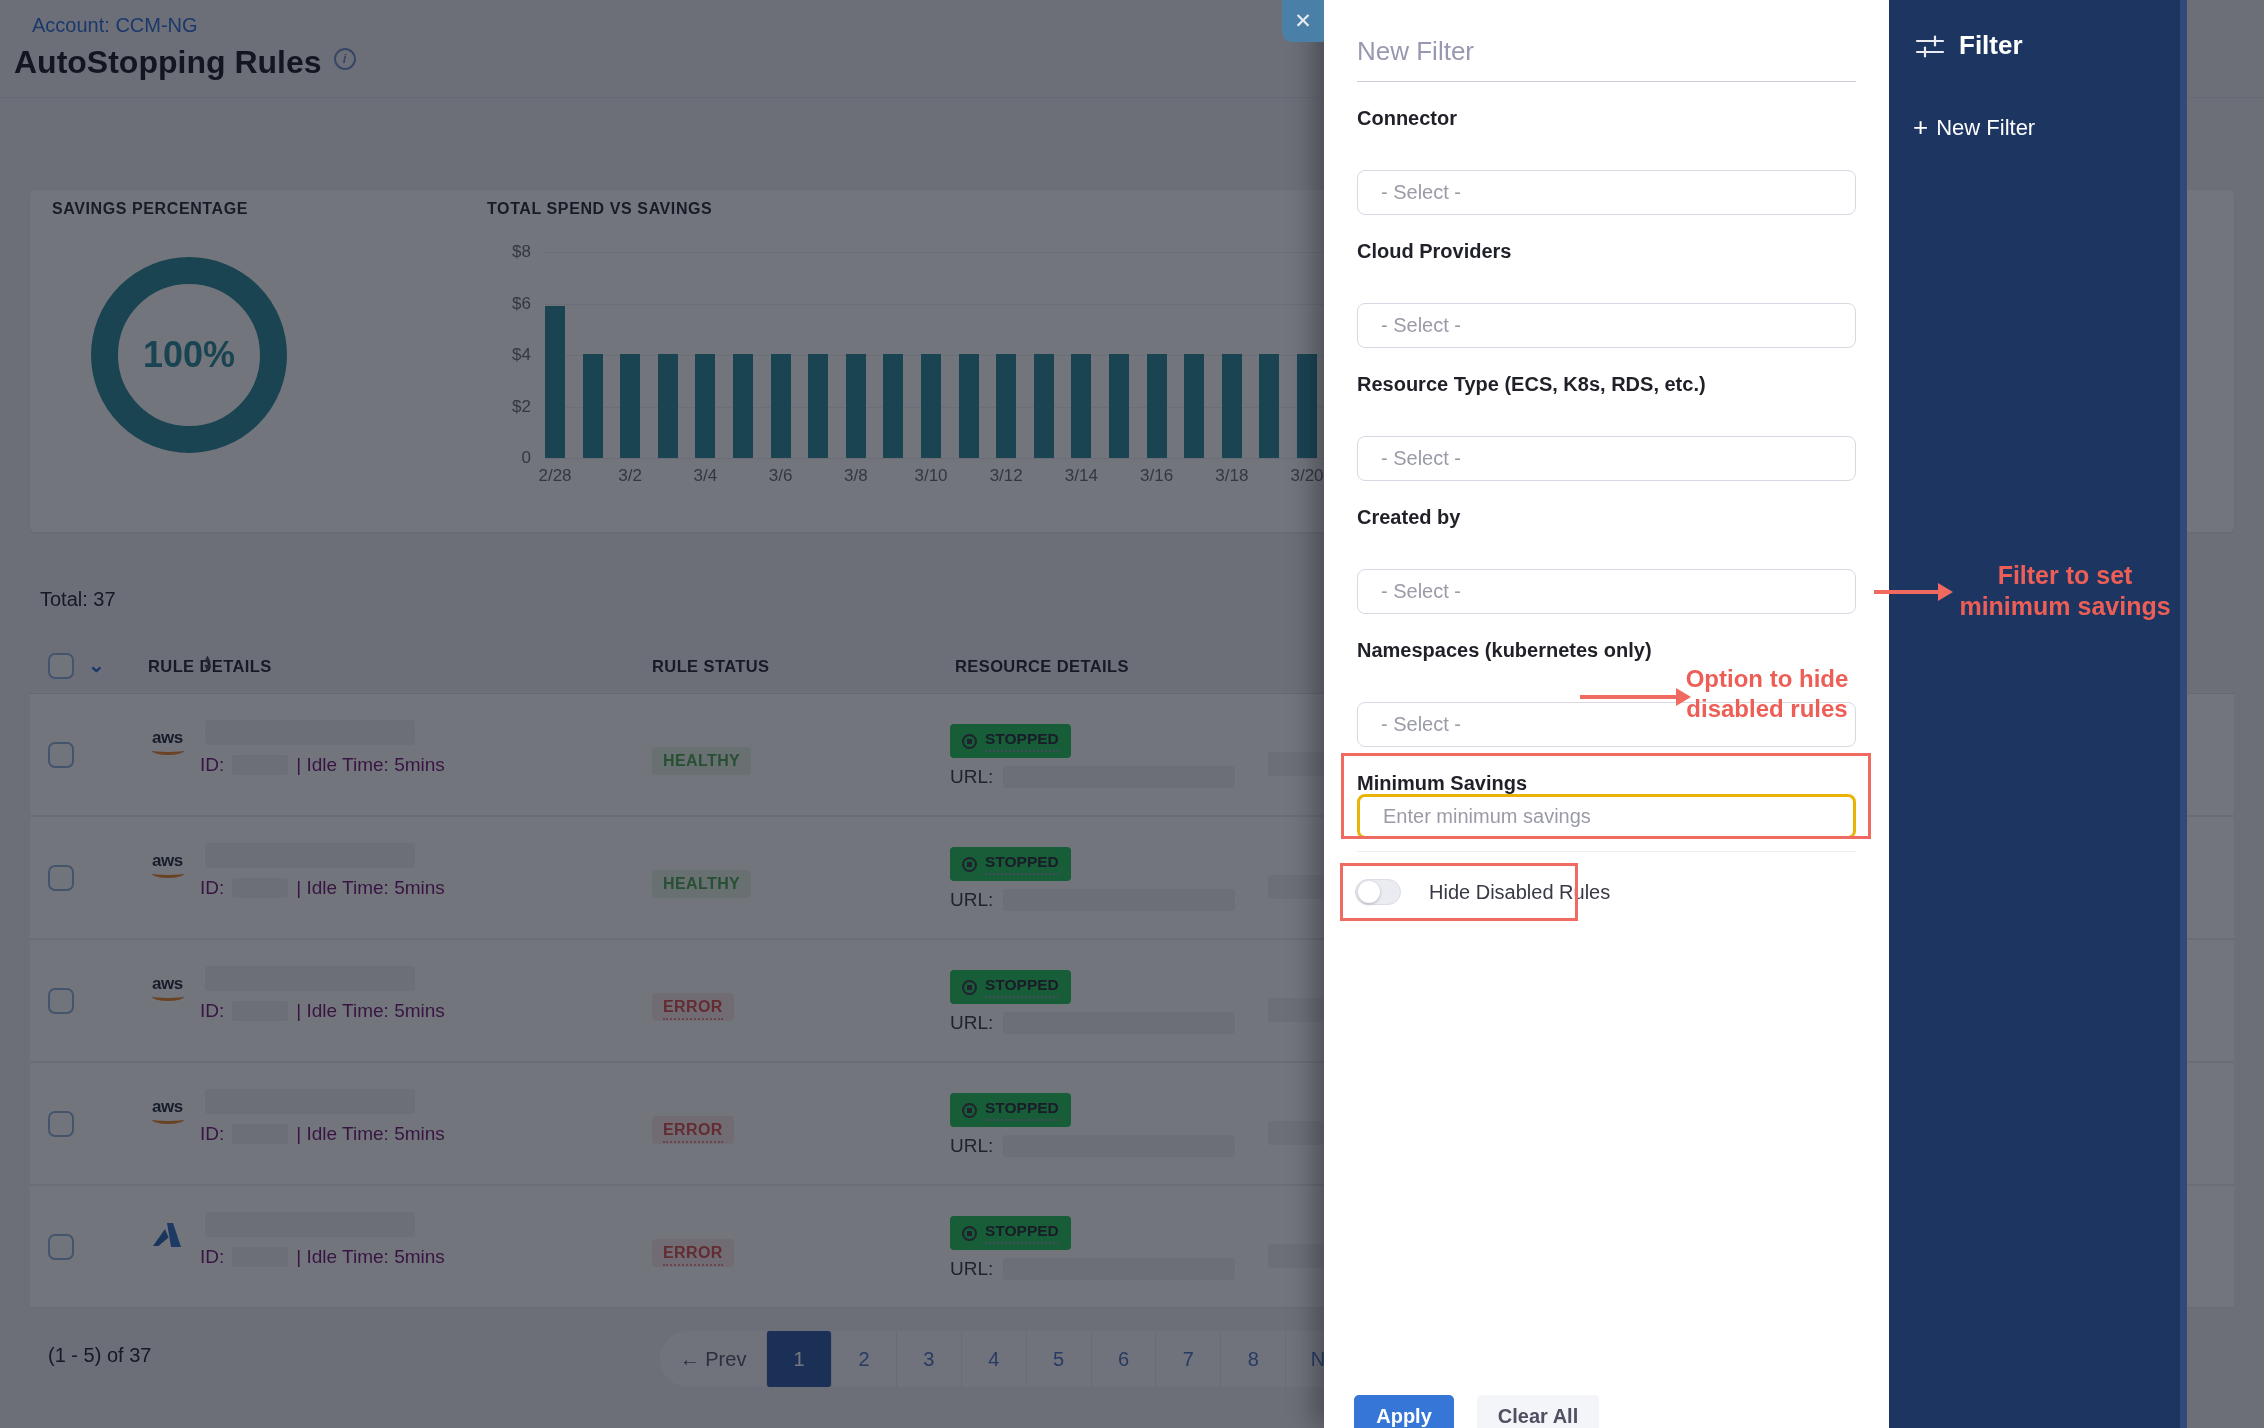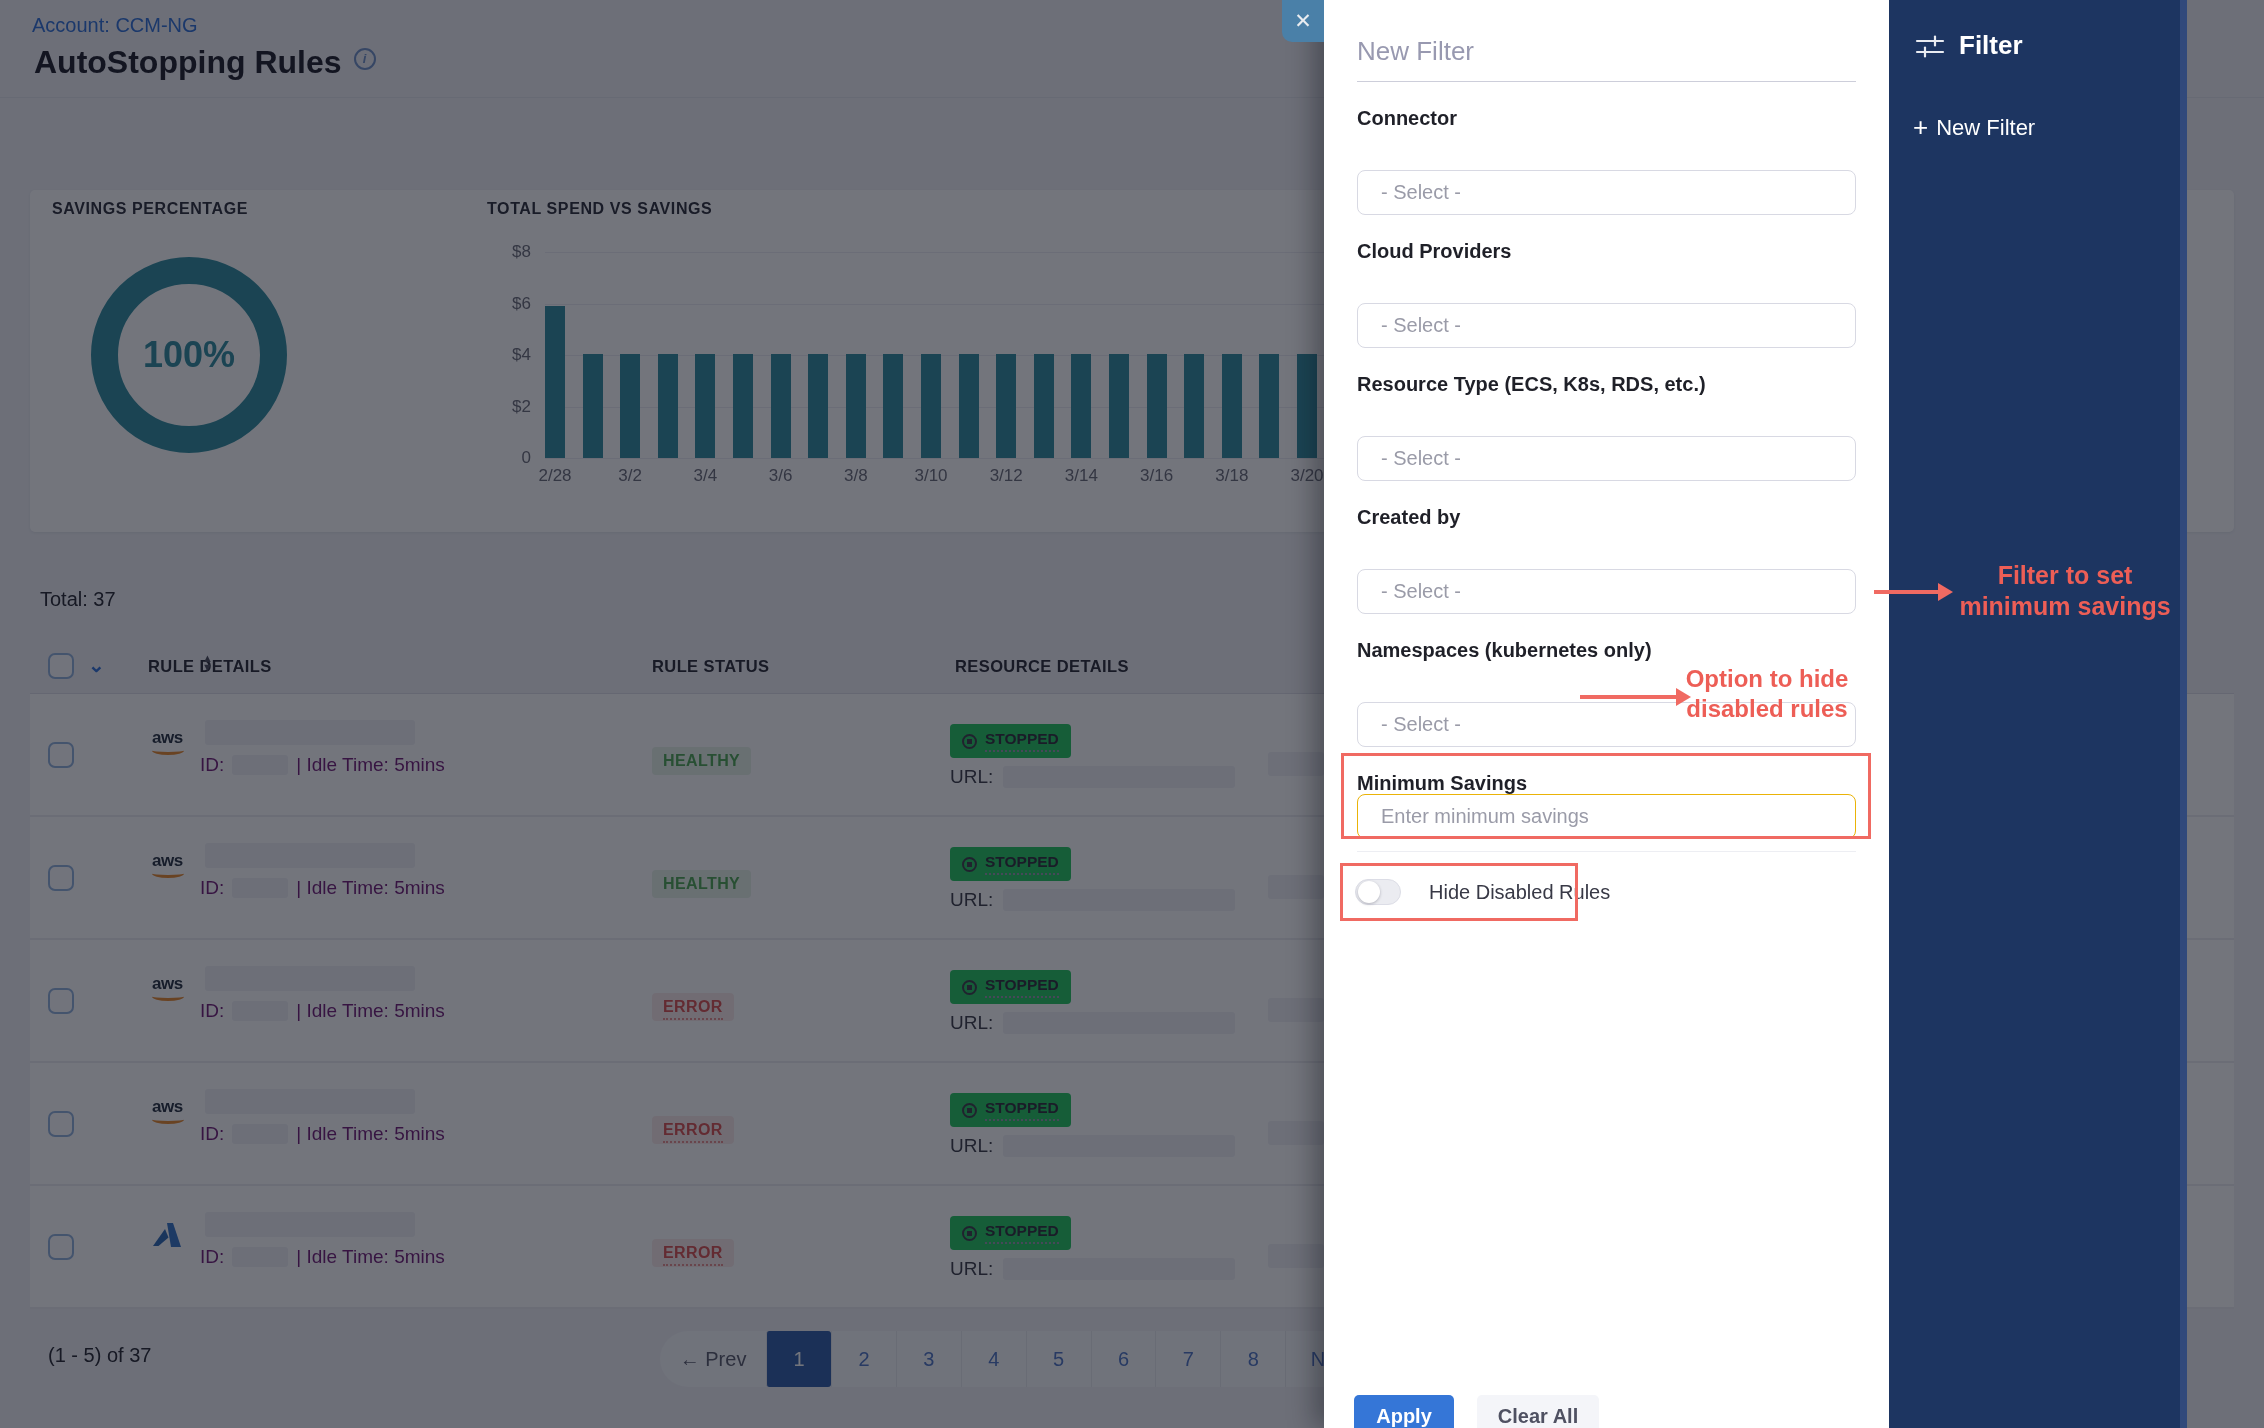--- a/index.html
+++ b/index.html
@@ -3,21 +3,21 @@
 <meta charset="utf-8">
 <style>
   * { margin:0; padding:0; box-sizing:border-box; }
   html,body { background:#2a2d36; }
   body { font-family:"Liberation Sans", sans-serif; }
   #app { position:relative; width:2264px; height:1428px; background:#F0F1F6; overflow:hidden; }
 
   
   .main { position:absolute; inset:0; }
   .breadcrumb { position:absolute; left:32px; top:14px; font-size:20px; color:#2F6FD6; cursor:pointer; }
-  .page-title { position:absolute; left:34px; top:44px; font-size:32px; font-weight:700; color:#1C1C28; display:flex; align-items:center; gap:12px;justify-content:center; }
+  .page-title { position:absolute; left:14px; top:44px; font-size:32px; font-weight:700; color:#1C1C28; display:flex; align-items:center; gap:12px;justify-content:center; }
   .info-icon { width:22px; height:22px; border:2px solid #6E8FC7; border-radius:50%; color:#6E8FC7; font-size:13px; font-weight:700; display:inline-flex; align-items:center; justify-content:center; margin-top:-8px; font-style:italic; }
   .header-divider { position:absolute; left:0; top:97px; width:100%; height:1px; background:#E3E4EC; }
   .new-rule-btn { position:absolute; left:25px; top:120px; height:45px; padding:0 24px; background:#2E5CA8; border:none; border-radius:5px; color:#fff; font-size:20px; font-weight:700; font-family:inherit; cursor:pointer; }
 
   .chart-card { position:absolute; left:30px; top:190px; width:2204px; height:342px; background:#FFFFFF; border-radius:5px; box-shadow:0 1px 3px rgba(40,41,61,.08); }
   .card-label { position:absolute; top:10px; font-size:16px; font-weight:700; letter-spacing:.6px; color:#2A2B37; }
   .label-savings { left:22px; }
   .label-spend { left:457px; }
   .donut { position:absolute; left:61px; top:67px; width:196px; height:196px; border-radius:50%; border:27px solid #2E8B9E; display:flex; align-items:center; justify-content:center; }
   .donut-text { font-size:36px; font-weight:700; color:#2E8B9E; }
@@ -73,21 +73,21 @@
   
   .drawer { position:absolute; left:1324px; top:0; width:565px; height:1428px; background:#FFFFFF; z-index:60; box-shadow:-10px 0 24px rgba(10,12,20,.35); }
   .drawer-close { position:absolute; left:-42px; top:0; width:42px; height:42px; background:#4A80A8; border:none; border-radius:0 0 0 10px; color:#E9ECF0; font-size:21px; cursor:pointer; font-family:inherit; }
   .drawer-content { padding:0 33px; position:relative; height:100%; }
   .filter-name-input { display:block; width:100%; margin-top:38px; height:44px; border:none; border-bottom:1px solid #CDCEDA; padding-bottom:16px; font-size:26px; color:#1C1C28; outline:none; font-family:inherit; }
   .filter-name-input::placeholder { color:#9899B0; }
   .fgroup { margin-top:25px; position:relative; }
   .fgroup label { display:block; font-size:20px; font-weight:600; color:#1F2028; line-height:22px; }
   .selectbox { height:45px; border:1px solid #D8D9E3; border-radius:8px; background:#fff; display:flex; align-items:center; padding-left:23px; cursor:pointer;margin-top:41px; }
   .selectbox span { font-size:20px; color:#9A9BA8; }
-  .textbox { width:100%; height:45px; border:1px solid #eab308; border-radius:8px; padding-left:23px; font-size:20px; color:#1C1C28; outline:none; font-family:inherit; }
+  .textbox { width:100%; height:45px; border:3px solid #eab308; border-radius:8px; padding-left:23px; font-size:20px; color:#1C1C28; outline:none; font-family:inherit; }
   .textbox::placeholder { color:#9A9BA8; }
   .drawer-hr { border:none; height:1px; background:#EDEEF3; margin-top:12px; }
   .toggle-row { margin-top:12px; height:56px; display:flex; align-items:center; position:relative; }
   .toggle { margin-left:-2px; width:46px; height:26px; border-radius:13px; background:#EBECF1; border:1px solid #DCDDE6; position:relative; cursor:pointer; flex:0 0 46px; }
   .toggle-knob { position:absolute; left:2px; top:1px; width:22px; height:22px; border-radius:50%; background:#fff; box-shadow:0 1px 3px rgba(40,41,61,.3); }
   .toggle-label { margin-left:28px; font-size:20px; color:#383946; }
   .drawer-footer { position:absolute; left:30px; bottom:28px; display:flex; gap:23px; }
   .apply-btn { width:100px; height:43px; background:#3576D7; color:#fff; border:none; border-radius:5px; font-size:20px; font-weight:700; font-family:inherit; cursor:pointer; }
   .clear-btn { width:122px; height:43px; background:#F4F5F9; color:#4F5162; border:none; border-radius:5px; font-size:20px; font-weight:700; font-family:inherit; cursor:pointer; }
 

